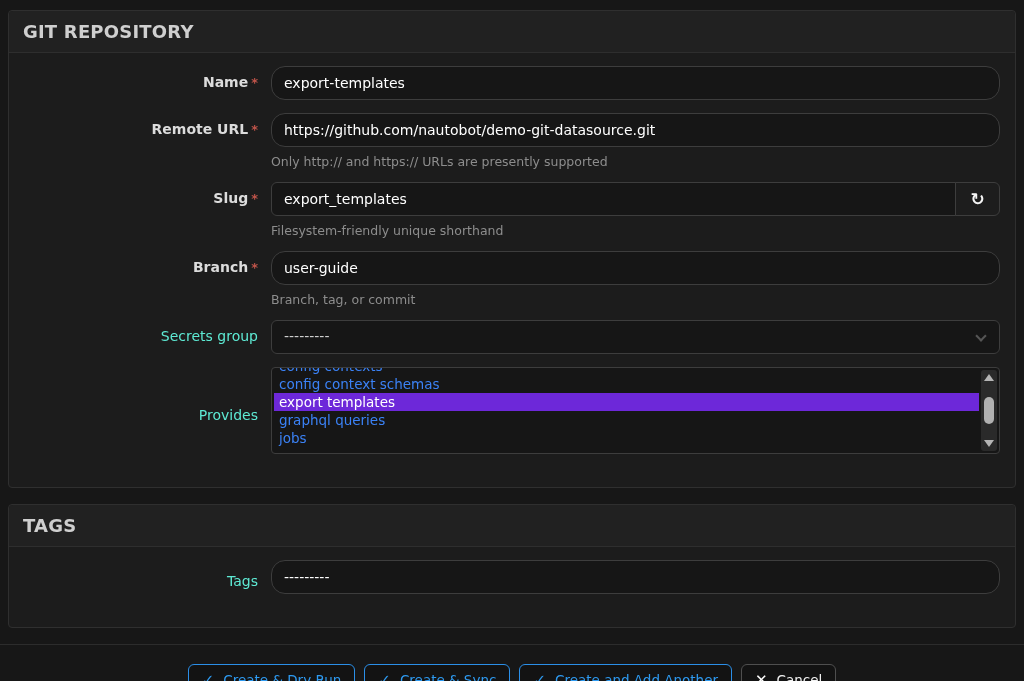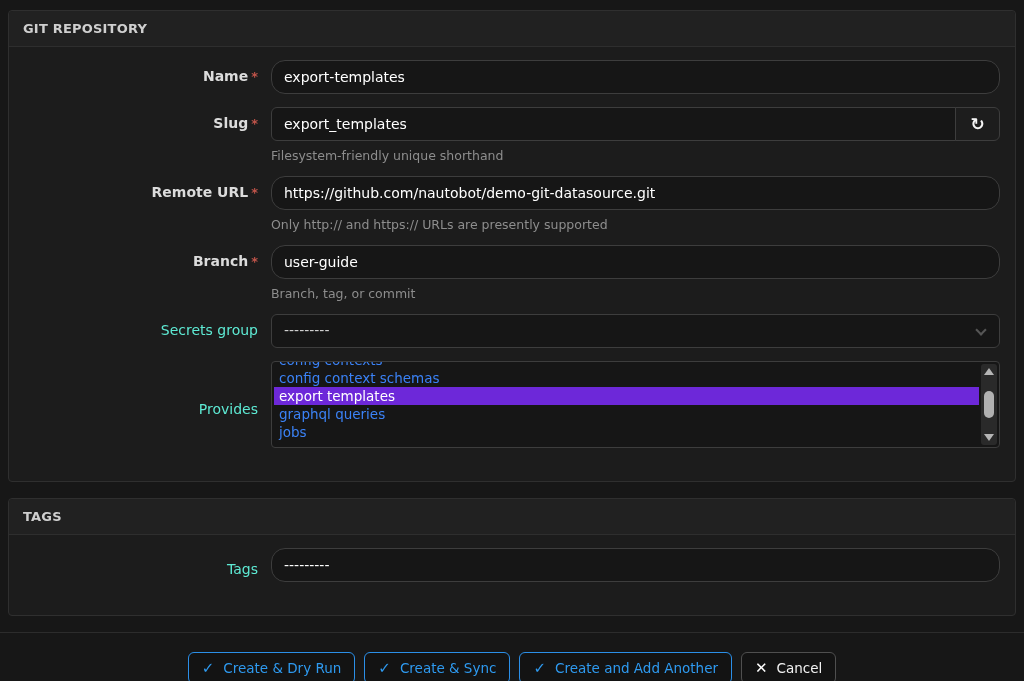--- a/index.html
+++ b/index.html
@@ -16,21 +16,21 @@
     border: 1px solid #2f2f2f;
     border-radius: 4px;
     background: #1c1c1c;
     margin-bottom: 16px;
   }
   .panel-header {
     background: #212121;
     border-bottom: 1px solid #2e2e2e;
     border-radius: 4px 4px 0 0;
     padding: 10px 14px;
-    font-size: 13px;
+    font-size: 18px;
     font-weight: bold;
     color: #cfcfcf;
     letter-spacing: 0.2px;
   }
   .panel-body { padding: 13px 15px 17px 15px; }
 
   
   .form-row { display: flex; margin-bottom: 13px; }
   .form-row:last-child { margin-bottom: 16px; align-items: center; }
   .label-col {
@@ -173,38 +173,38 @@
         <div class="label-col required">
           <span>Name</span><span class="req-mark">*</span>
         </div>
         <div class="field-col">
           <input class="text-input" type="text" value="export-templates" style="">
         </div>
       </div>
 
       <div class="form-row">
         <div class="label-col required">
+          <span>Remote URL</span><span class="req-mark">*</span>
+        </div>
+        <div class="field-col">
+          <input class="text-input" type="text" value="https://github.com/nautobot/demo-git-datasource.git" style="">
+          <div class="help-text">Only http:// and https:// URLs are presently supported</div>
+        </div>
+      </div>
+
+      <div class="form-row">
+        <div class="label-col required">
           <span>Slug</span><span class="req-mark">*</span>
         </div>
         <div class="field-col">
           <div class="input-group">
             <input class="text-input" type="text" value="export_templates" style="">
             <button class="addon-btn"><span>↻</span></button>
           </div>
           <div class="help-text">Filesystem-friendly unique shorthand</div>
-        </div>
-      </div>
-
-      <div class="form-row">
-        <div class="label-col required">
-          <span>Remote URL</span><span class="req-mark">*</span>
-        </div>
-        <div class="field-col">
-          <input class="text-input" type="text" value="https://github.com/nautobot/demo-git-datasource.git" style="">
-          <div class="help-text">Only http:// and https:// URLs are presently supported</div>
         </div>
       </div>
 
       <div class="form-row">
         <div class="label-col required">
           <span>Branch</span><span class="req-mark">*</span>
         </div>
         <div class="field-col">
           <input class="text-input" type="text" value="user-guide" style="">
           <div class="help-text">Branch, tag, or commit</div>

